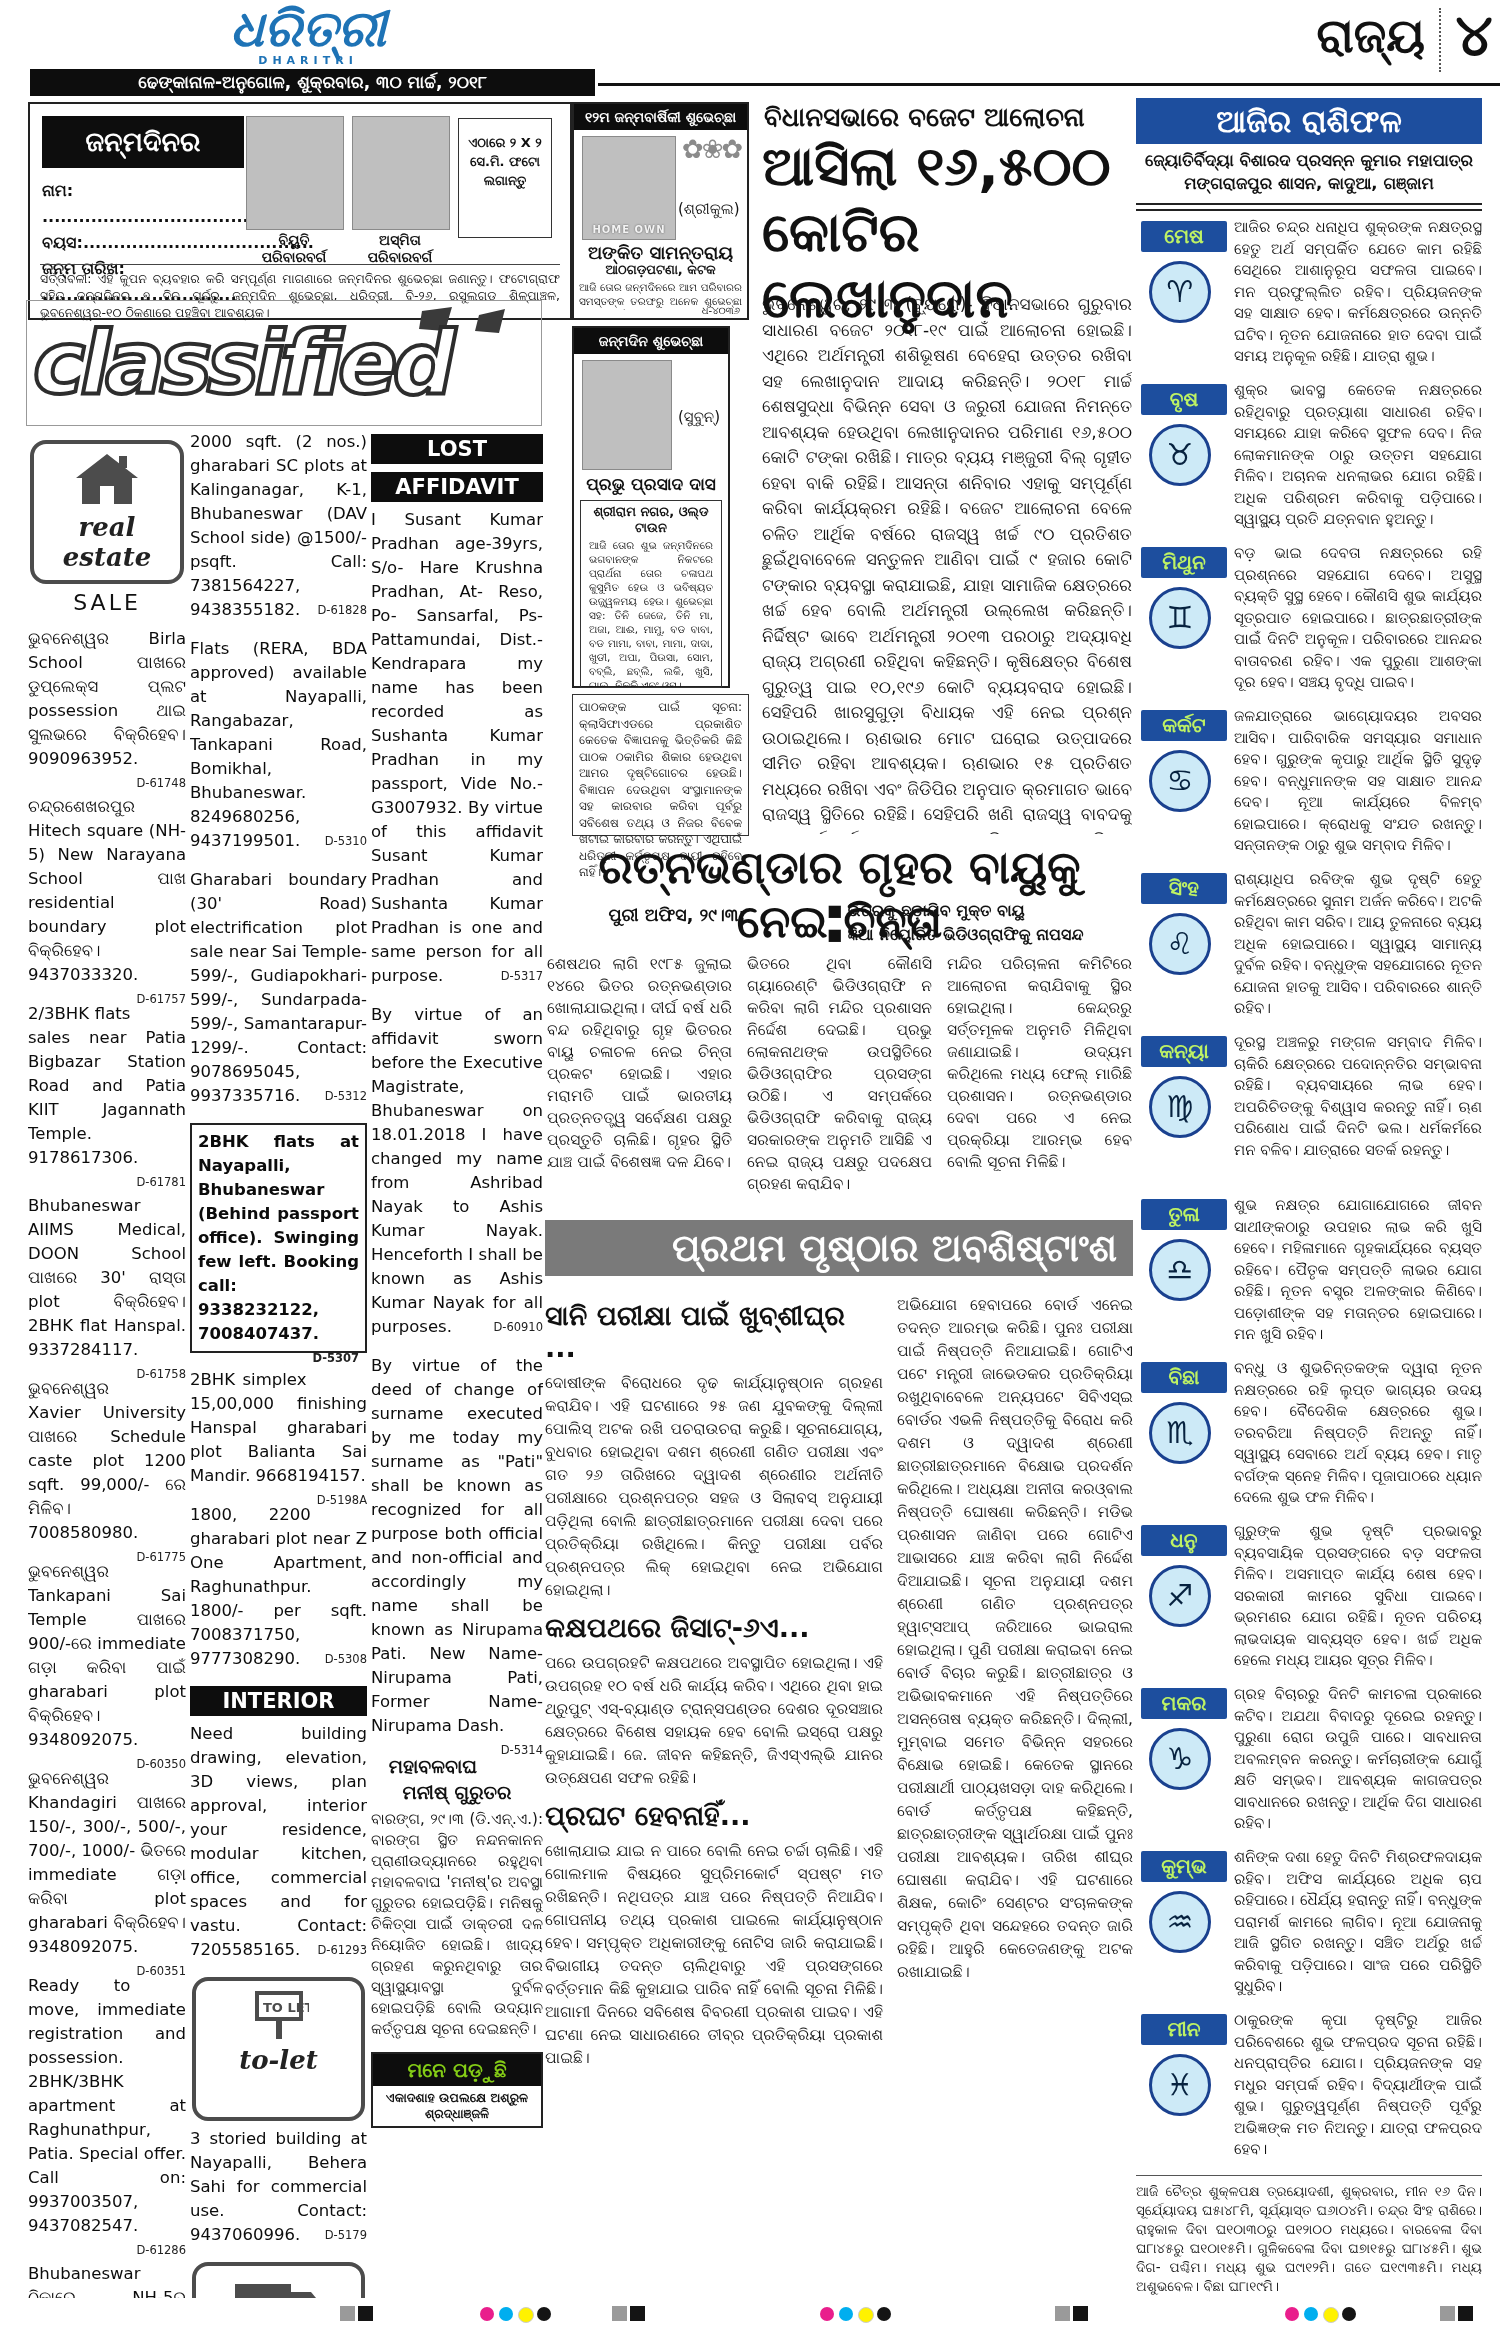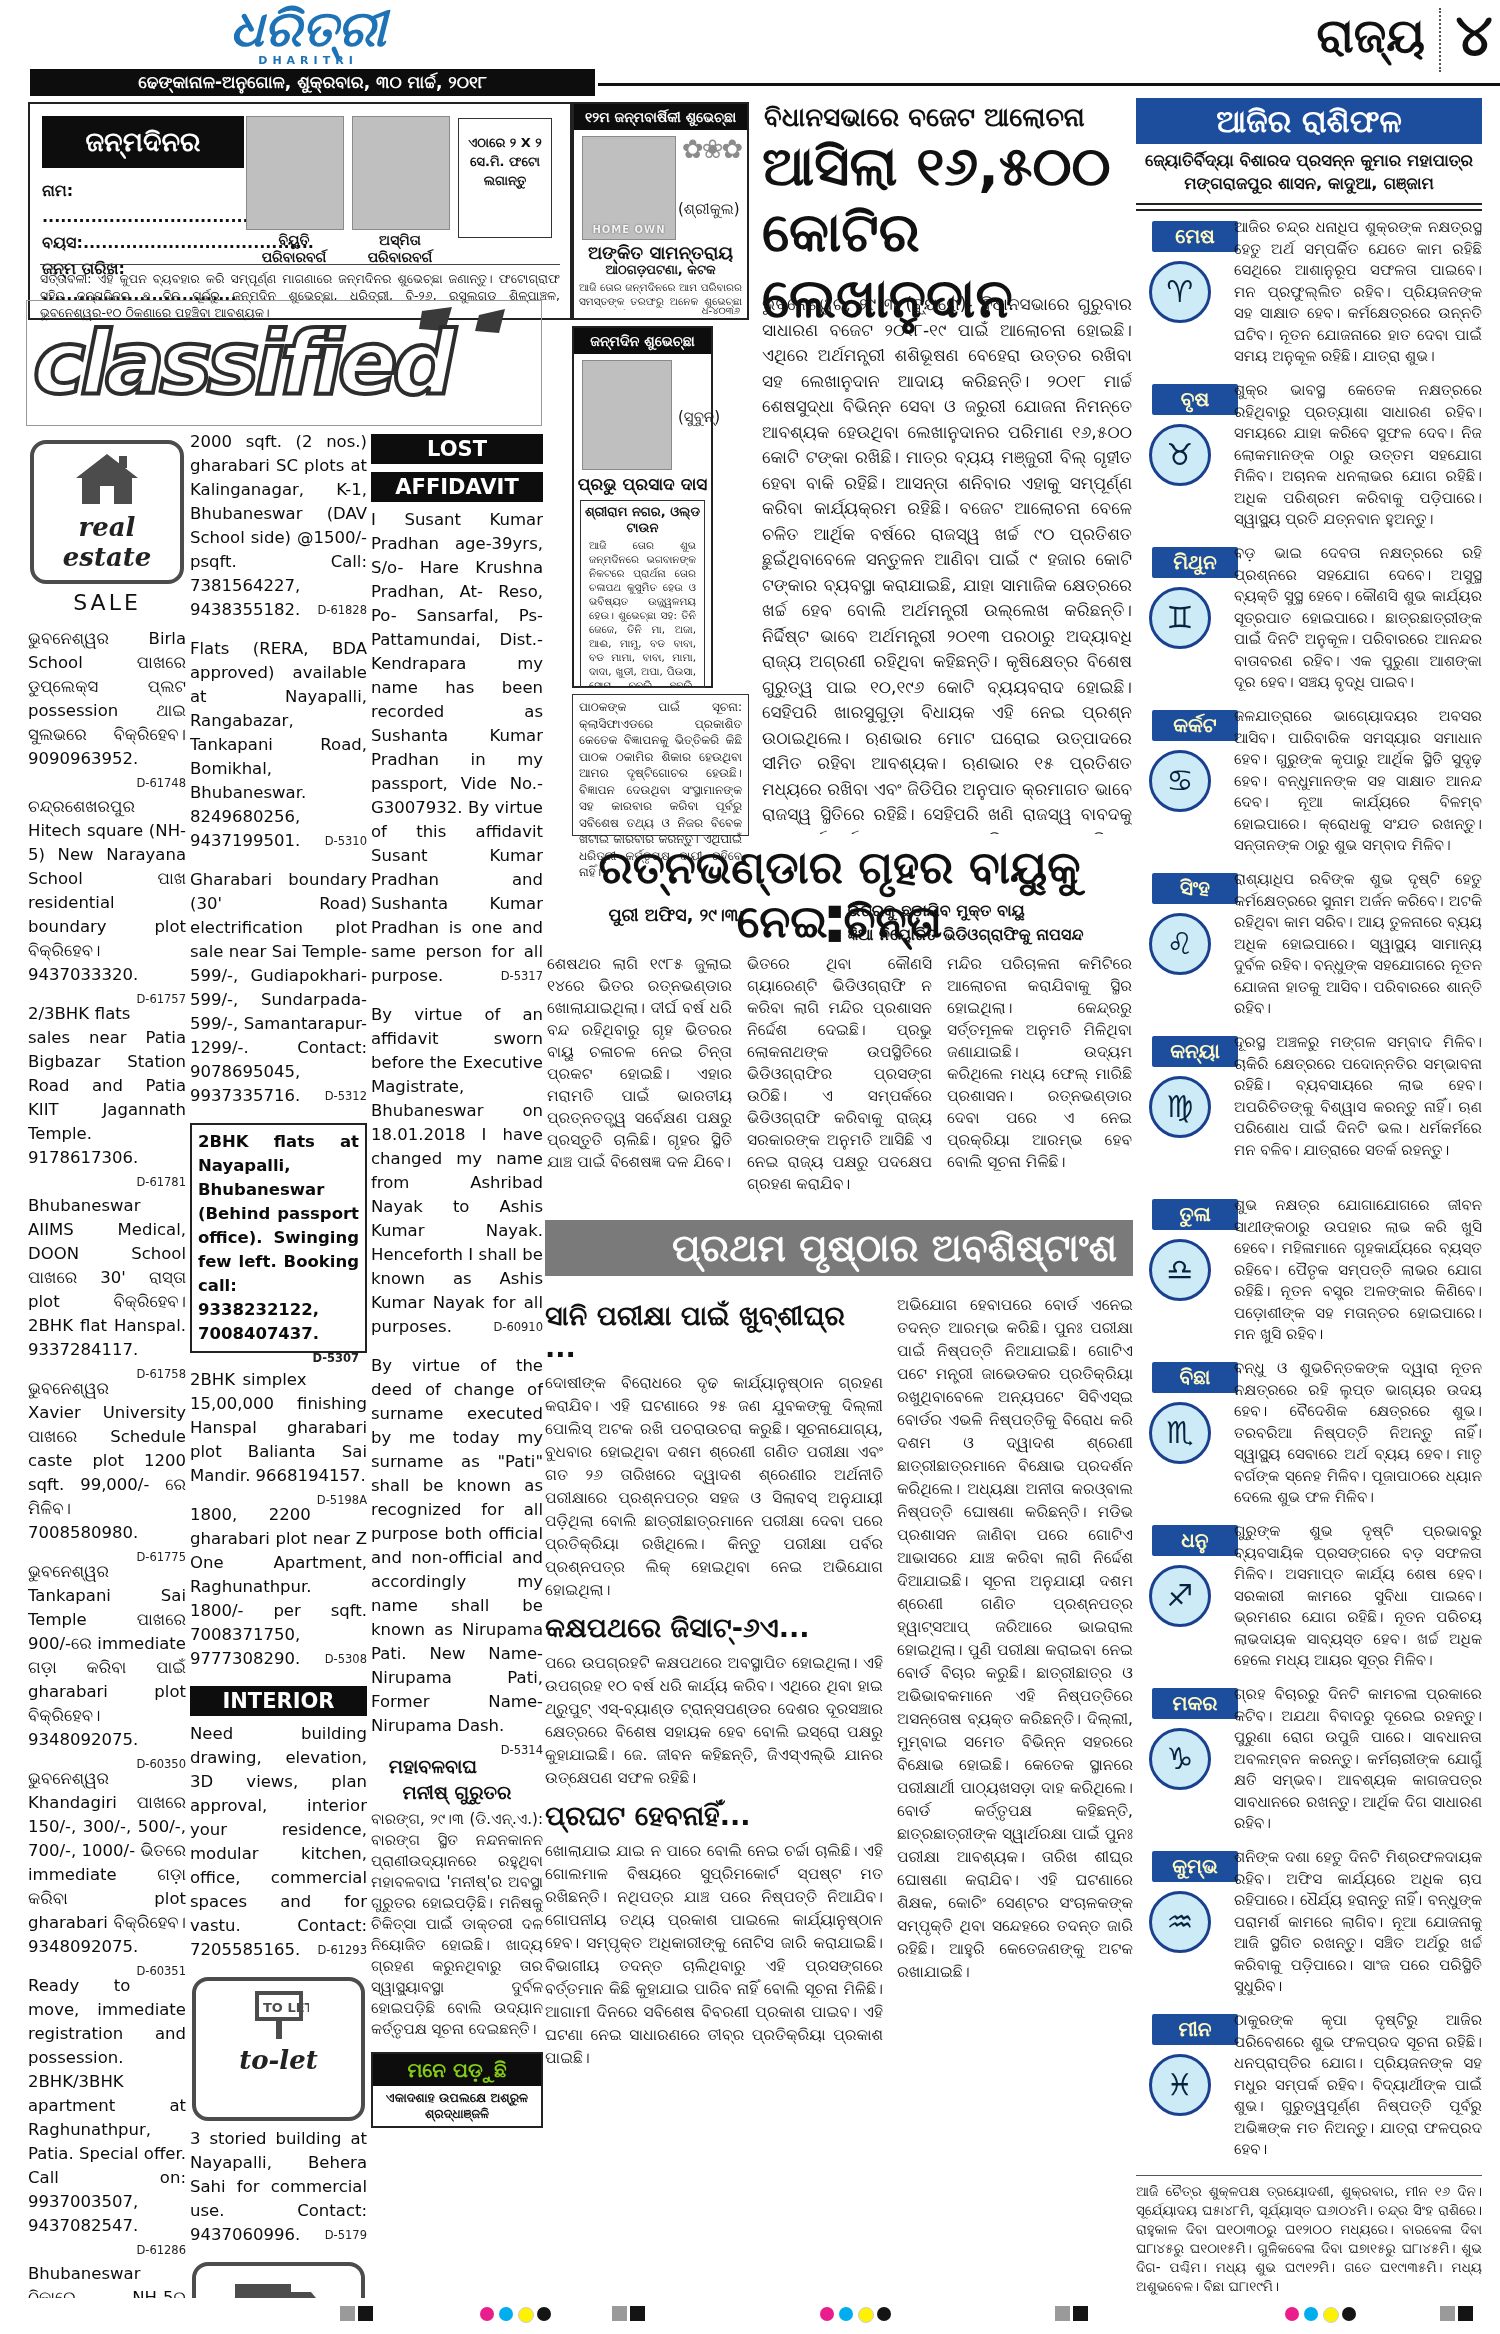--- a/index.html
+++ b/index.html
@@ -83,21 +83,21 @@
   .memorial{border:2px solid #222;margin-top:12px;}
   .memorial .mh{background:#0d0d0d;color:#84cc16;font-weight:bold;font-size:20px;line-height:32px;height:32px;text-align:center;}
   .memorial .ml1{font-size:12.5px;font-weight:bold;text-align:center;margin:4px 2px;}
   
   .horo{position:absolute;left:1136px;top:98px;width:346px;height:2204px;overflow:hidden;}
   .horo .title{background:#1d4e9e;color:#fff;font-size:31px;font-weight:bold;text-align:center;
                line-height:46px;height:46px;}
   .horo .cr{font-size:16.5px;font-weight:bold;text-align:center;line-height:23px;margin-top:5px;}
   .horo .dbl{height:4px;border-top:2px solid #222;border-bottom:2px solid #222;margin:8px 0 2px 0;}
   .sign{position:relative;height:163px;}
-  .sign .lbl{position:absolute;left:16px;top:8px;width:86px;height:31px;background:#1d4e9e;color:#fef9c3;
+  .sign .lbl{position:absolute;left:5px;top:8px;width:86px;height:31px;background:#1d4e9e;color:#bef264;
              font-size:20px;font-weight:bold;text-align:center;line-height:31px;border-radius:2px;}
   .sign .cir{position:absolute;left:13px;top:48px;width:56px;height:56px;border-radius:50%;
              background:#cdeaf7;border:3px solid #1a418f;color:#07223f;font-size:30px;
              text-align:center;line-height:56px;}
   .sign .txt{position:absolute;left:98px;top:4px;width:248px;height:156px;overflow:hidden;
              font-size:15px;line-height:21.5px;text-align:justify;}
   .panchanga{font-size:13.5px;line-height:19px;text-align:justify;margin-top:6px;border-top:1px solid #555;padding-top:6px;}
   
   .notice{position:absolute;left:572px;top:694px;width:177px;height:142px;border:1.5px solid #333;
           box-sizing:border-box;padding:4px 6px;font-size:12px;line-height:16.5px;text-align:justify;}
@@ -147,21 +147,21 @@
       <span class="plabel">HOME OWN</span>
     </div>
     <div class="flowers" style="position:absolute;left:108px;top:30px;">✿❀✿</div>
     <div style="position:absolute;left:104px;top:96px;font-size:15px;">(ଶ୍ରୀକୁଲ)</div>
     <div class="bname" style="position:absolute;left:0;top:134px;width:100%;">ଅଙ୍କିତ ସାମନ୍ତରାୟ</div>
     <div class="bplace" style="position:absolute;left:0;top:158px;width:100%;">ଆଠଗଡ଼ପଟଣା, କଟକ</div>
     <div class="bmsg" style="position:absolute;left:0;top:174px;width:100%;height:32px;overflow:hidden;box-sizing:border-box;">ଆଜି ତୋର ଜନ୍ମଦିନରେ ଆମ ପରିବାରର ସମସ୍ତଙ୍କ ତରଫରୁ ଅନେକ ଶୁଭେଚ୍ଛା ଓ ଆଶୀର୍ବାଦ। ବାପା, ବୋଉ, ଭାଇ, ଭଉଣୀ ଏବଂ ସାଙ୍ଗମାନେ।</div>
     <div class="bref" style="position:absolute;right:2px;bottom:1px;">ଧ-୪୦୩୬</div>
   </div>
 
-  <div class="bbox" style="left:572px;top:326px;width:141px;height:362px;">
+  <div class="bbox" style="left:572px;top:326px;width:158px;height:362px;">
     <div class="bh">ଜନ୍ମଦିନ ଶୁଭେଚ୍ଛା</div>
     <div class="ph" style="position:absolute;left:8px;top:32px;width:88px;height:108px;"></div>
     <div style="position:absolute;left:104px;top:80px;font-size:15px;">(ସୁବୁନ୍)</div>
     <div class="bname" style="position:absolute;left:0;top:142px;width:100%;font-size:17px;">ପ୍ରଭୁ ପ୍ରସାଦ ଦାସ</div>
     <div class="innerbox" style="position:absolute;left:2px;top:168px;right:2px;height:180px;overflow:hidden;">
       <div class="bplace">ଶ୍ରୀରାମ ନଗର, ଓଲ୍ଡ ଟାଉନ</div>
       <div class="bmsg">ଆଜି ତୋର ଶୁଭ ଜନ୍ମଦିନରେ ଭଗବାନଙ୍କ ନିକଟରେ ପ୍ରାର୍ଥନା ତୋର ଚଳାପଥ କୁସୁମିତ ହେଉ ଓ ଭବିଷ୍ୟତ ଉଜ୍ଜ୍ୱଳମୟ ହେଉ। ଶୁଭେଚ୍ଛା ସହ: ତିନି ଜେଜେ, ତିନି ମା, ଅଜା, ଆଈ, ମାମୁ, ବଡ ବାବା, ବଡ ମାମା, ବାବା, ମାମା, ଦାଦା, ଖୁଡୀ, ଅପା, ପିଉସା, ସୋମ, ବବ୍‌ଲି, ଛବ୍‌ଲି, ଲକି, ଖୁସି, ଗାଲୁ, ନିକ୍କି ଏବଂ ଓମ୍।</div>
       <div class="bref">ଧ-୫୧୭୪୮</div>
     </div>
   </div>

